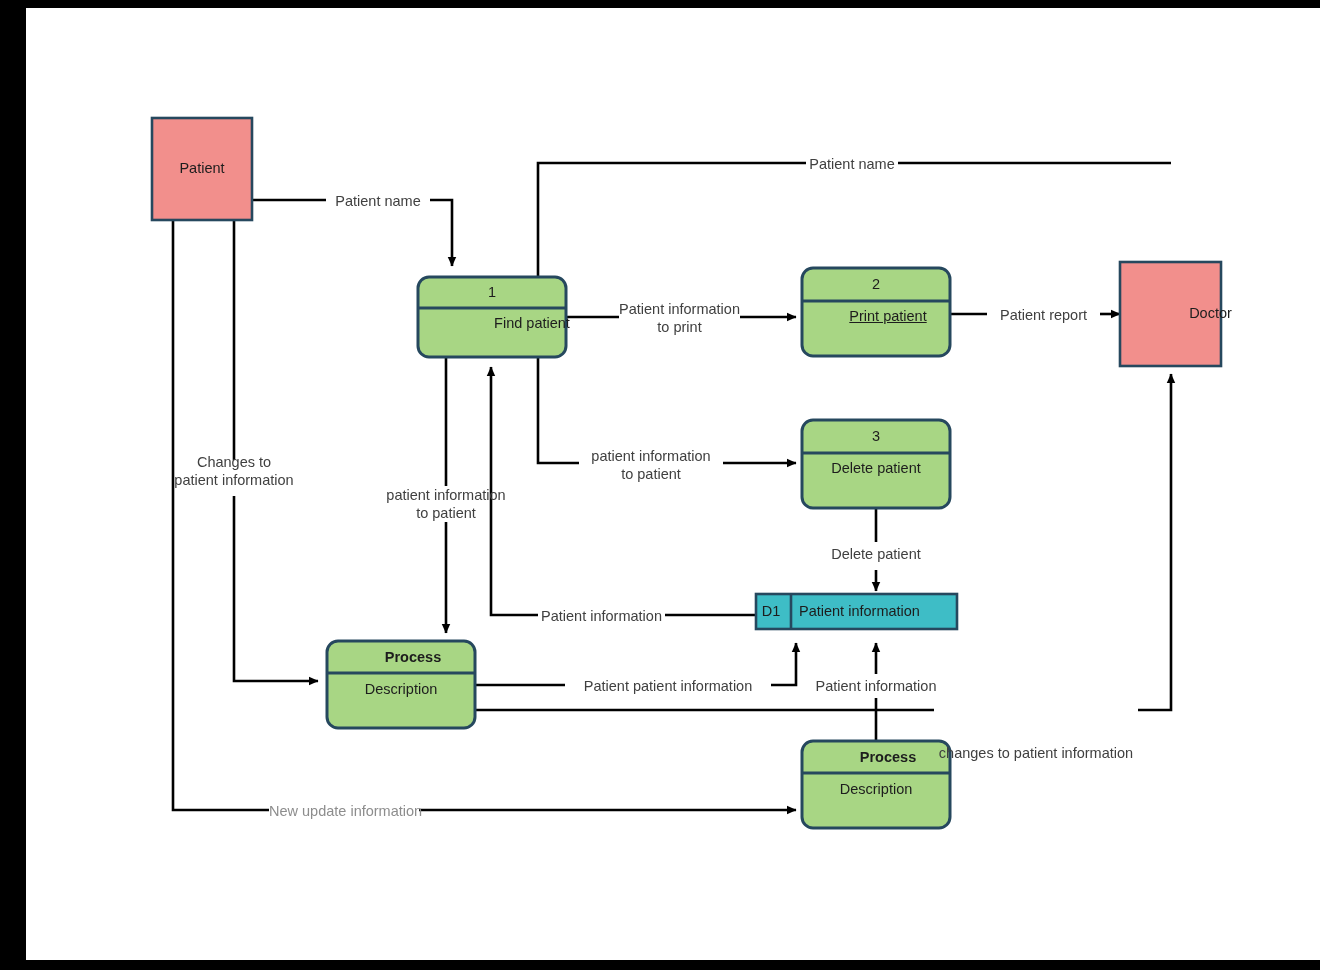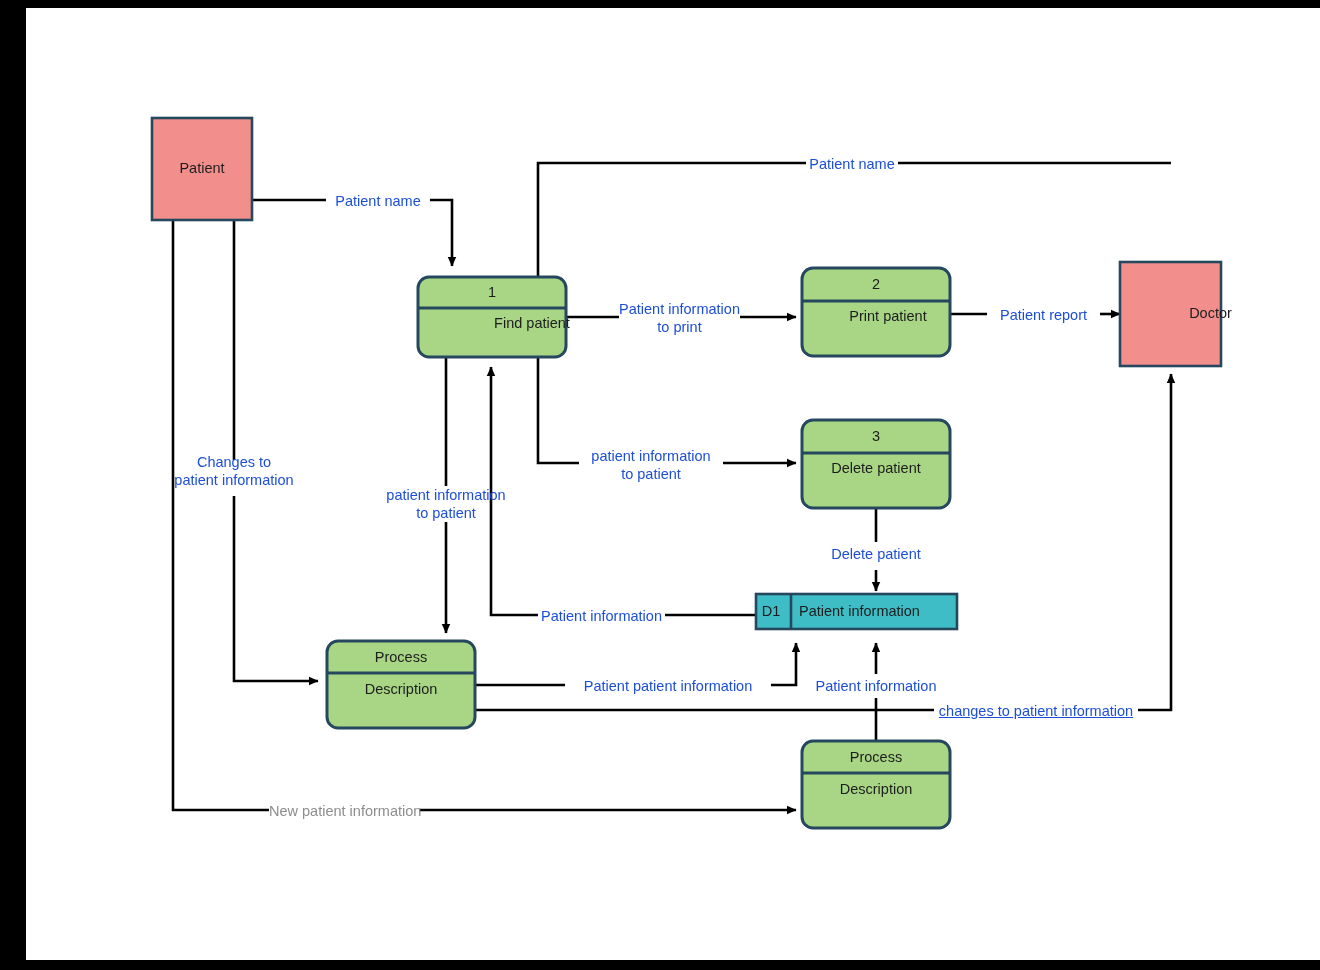--- a/index.html
+++ b/index.html
@@ -31,27 +31,27 @@
     position: absolute;
     text-align: center;
     color: #1d1d1d;
     font-size: 14.5px;
     line-height: 1.18;
     pointer-events: none;
   }
   .flow-label {
     position: absolute;
     text-align: center;
-    color: #1d4ed8;
+    color: #404040;
     font-size: 14.5px;
     line-height: 1.22;
     white-space: nowrap;
   }
   .flow-label.muted { color: #8d8d8d; }
-  .proc-title { font-weight: normal; }
+  .proc-title { font-weight: bold; padding-left: 12px; }
 </style>
 </head>
 <body>
 
 <div id="canvas">
 
   <svg id="diagram" width="1300" height="952" viewBox="0 0 1300 952">
     <defs>
       <marker id="arrow" markerWidth="11" markerHeight="11" refX="9.4" refY="5" orient="auto" markerUnits="userSpaceOnUse">
         <path d="M0,0.6 L10,5 L0,9.4 z" fill="#000000"></path>
@@ -165,21 +165,21 @@
   </svg>
 
   <div class="node-label" style="left:126px; top:152px; width:100px;">Patient</div>
 
   <div class="node-label" style="left:1094px; top:297px; width:101px;padding-left:40px;">Doctor</div>
 
   <div class="node-label" style="left:392px; top:276px; width:148px;">1</div>
   <div class="node-label" style="left:392px; top:307px; width:148px;padding-left:40px;">Find patient</div>
 
   <div class="node-label" style="left:776px; top:268px; width:148px;">2</div>
-  <div class="node-label" style="left:776px; top:300px; width:172px;">Print patient</div>
+  <div class="node-label" style="left:776px; top:300px; width:172px;text-decoration:underline;">Print patient</div>
 
   <div class="node-label" style="left:776px; top:420px; width:148px;">3</div>
   <div class="node-label" style="left:776px; top:452px; width:148px;">Delete patient</div>
 
   <div class="node-label proc-title" style="left:301px; top:641px; width:148px;">Process</div>
   <div class="node-label" style="left:301px; top:673px; width:148px;">Description</div>
 
   <div class="node-label proc-title" style="left:776px; top:741px; width:148px;">Process</div>
   <div class="node-label" style="left:776px; top:773px; width:148px;">Description</div>
 
@@ -213,17 +213,17 @@
 
   <div class="flow-label" style="left:134px; top:446px; width:148px;">
     <div>Changes to</div>
     <div>patient information</div>
   </div>
 
   <div class="flow-label" style="left:539px; top:670px; width:206px;">Patient patient information</div>
 
   <div class="flow-label" style="left:786px; top:670px; width:128px;">Patient information</div>
 
-  <div class="flow-label" style="left:908px; top:695px; width:204px;text-decoration:underline;">changes to patient information</div>
-
-  <div class="flow-label muted" style="left:243px; top:795px; width:150px;">New patient information</div>
+  <div class="flow-label" style="left:908px; top:737px; width:204px;">changes to patient information</div>
+
+  <div class="flow-label muted" style="left:243px; top:795px; width:150px;">New update information</div>
 
 </div>
 
 </body></html>

